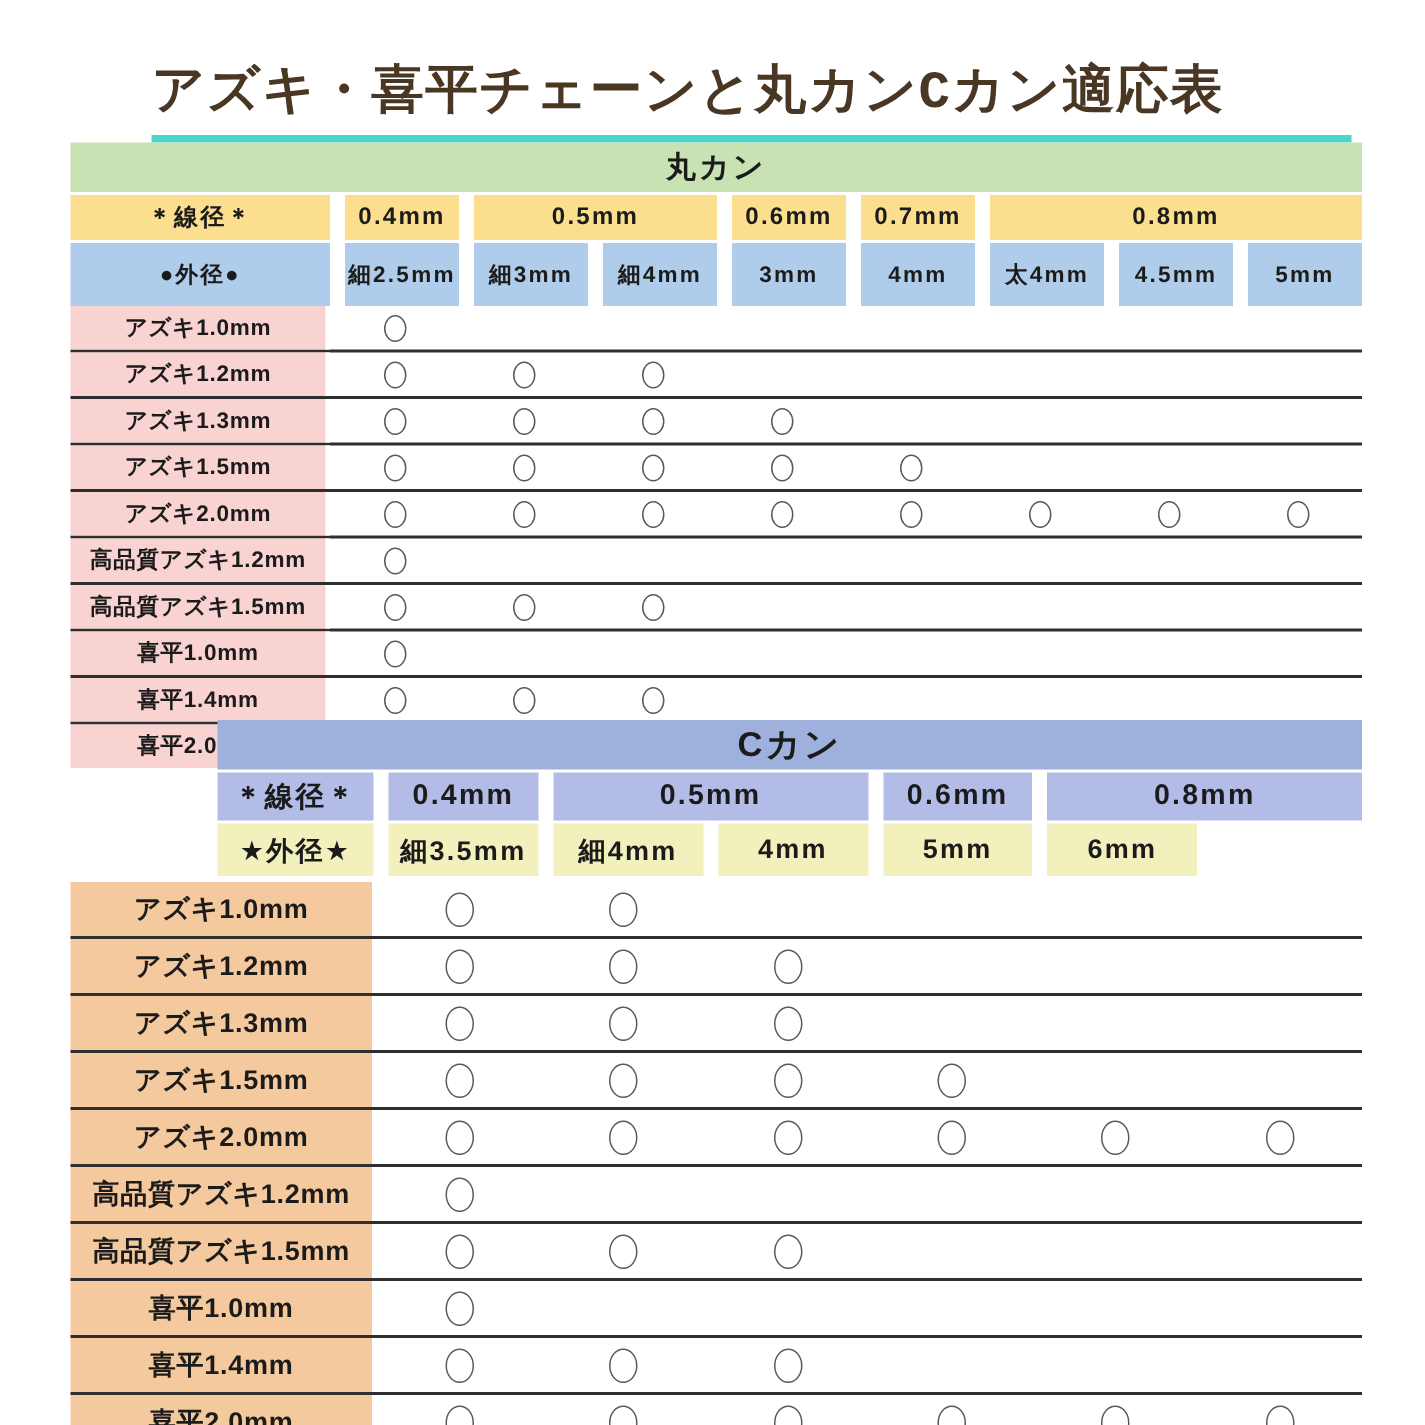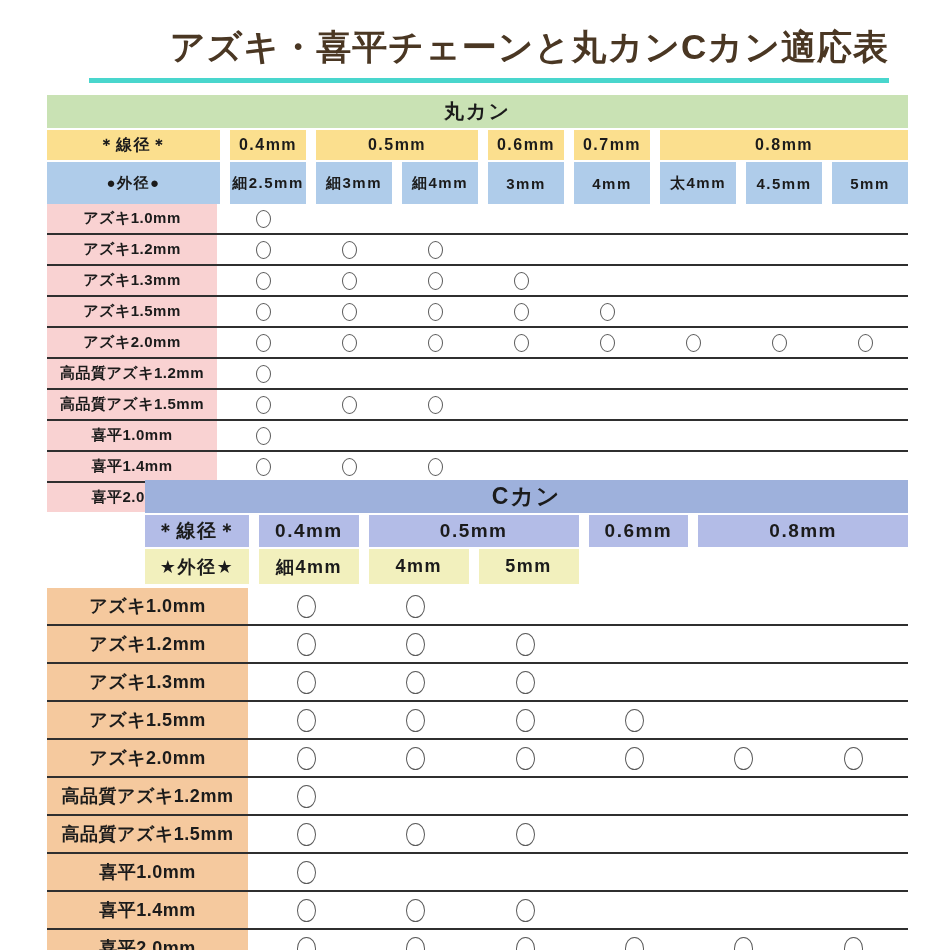--- a/index.html
+++ b/index.html
@@ -21,24 +21,24 @@
   html,body{margin:0;padding:0;}
   body{
     width:950px;height:950px;background:var(--bg);
     font-family:"Liberation Sans","DejaVu Sans",sans-serif;
     color:var(--text);position:relative;overflow:hidden;
   }
   .page{position:absolute;inset:0;}
 
   .title{
     position:absolute;left:85px;top:20px;width:800px;
-    text-align:right;font-size:35px;font-weight:900;color:var(--title-brown);
+    text-align:left;font-size:35px;font-weight:900;color:var(--title-brown);
     letter-spacing:1px;padding-bottom:7px;
     border-bottom:5px solid var(--underline);
-    margin:4px;white-space:nowrap;
+    margin:16px;white-space:nowrap;font-family:Liberation Mono, monospace;
   }
 
   .bar{
     display:flex;align-items:center;justify-content:center;
     font-weight:700;letter-spacing:2px;
   }
   .grid{display:grid;column-gap:10px;}
   .cell{
     display:flex;align-items:center;justify-content:center;
     font-weight:700;letter-spacing:1.5px;white-space:nowrap;overflow:hidden;
@@ -302,23 +302,25 @@
     <div class="bar">Cカン</div>
     <div class="grid t2-grid t2-wire" id="t2-wire">
         <div class="cell">＊線径＊</div>
         <div class="cell">0.4mm</div>
         <div class="cell" style="grid-column: span 2;">0.5mm</div>
         <div class="cell">0.6mm</div>
         <div class="cell" style="grid-column: span 2;">0.8mm</div>
       </div>
     <div class="grid t2-grid t2-outer" id="t2-outer">
         <div class="cell">★外径★</div>
+        <div class="cell">細3.5mm</div>
         <div class="cell">細4mm</div>
         <div class="cell">4mm</div>
         <div class="cell">5mm</div>
+        <div class="cell">6mm</div>
       </div>
   </section>
 
   <div class="t2-body" id="t2-body">
       <div class="brow">
         <div class="cell rlabel">アズキ1.0mm</div>
         <div class="cell">
           <span class="mark"></span>
         </div>
         <div class="cell">

